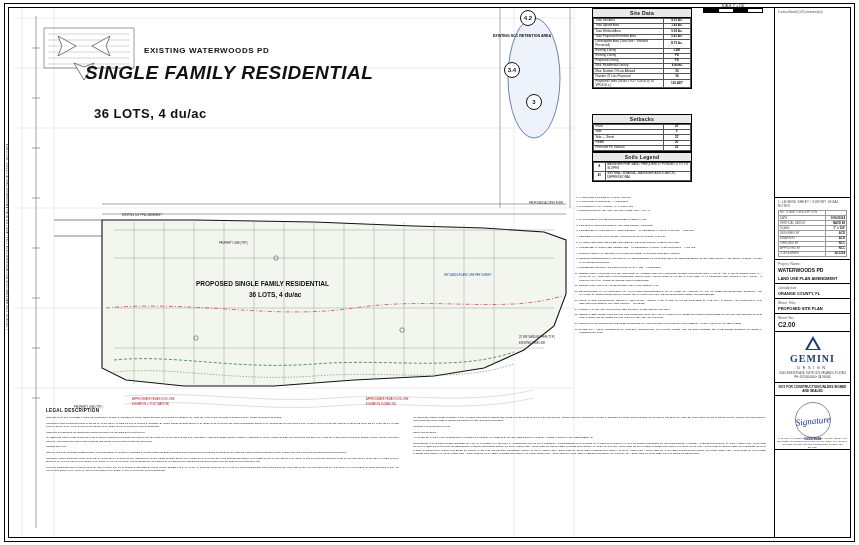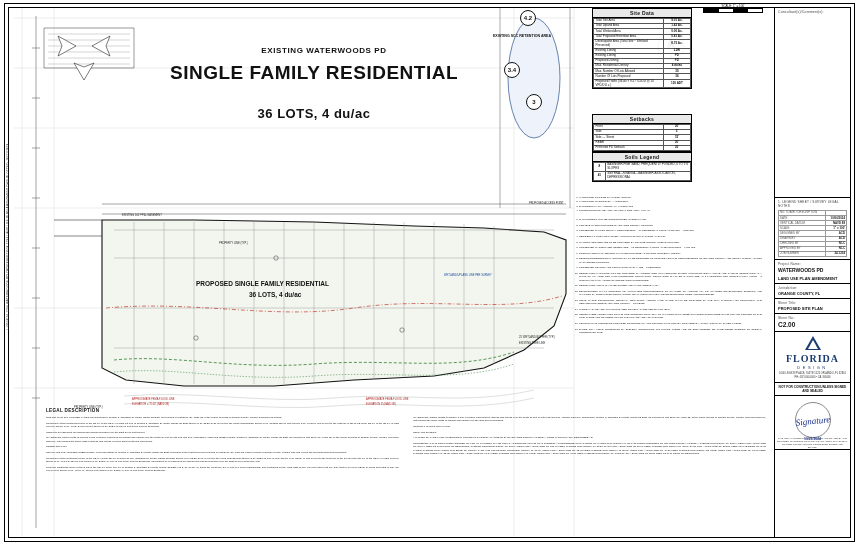--- a/index.html
+++ b/index.html
@@ -229,21 +229,21 @@
   
   .soil-row td { font-size: 2.9px; }
   .soil-key {
     width: 12%;
     text-align: center;
     font-weight: bold;
   }
   
   .plan-heading {
     position: absolute;
-    text-align: center;
+    text-align: left;
     font-weight: bold;
     color: #111;
     letter-spacing: .5px;
     white-space: nowrap;
   }
   .h-existing { font-size: 8px; letter-spacing: .6px; }
   .h-main { font-size: 19px; }
   .h-phase { font-size: 15px; }
   .h-lots  { font-size: 13px; }
   .plan-sub {
@@ -431,21 +431,21 @@
       <text class="lbl" x="60" y="400">PROPERTY LINE (TYP.)</text>
 
       <g fill="none" stroke="#333" stroke-width="0.5">
         <circle cx="262" cy="250" r="2.2"></circle>
         <circle cx="388" cy="322" r="2.2"></circle>
         <circle cx="182" cy="330" r="2.2"></circle>
       </g>
     </svg>
 
     <div class="plan-heading h-existing" style="left:130px; top:38px; width:360px;">EXISTING WATERWOODS PD</div>
-    <div class="plan-heading h-main" style="left:80px; top:54px; width:440px;">SINGLE FAMILY RESIDENTIAL</div>
+    <div class="plan-heading h-main" style="left:71px; top:54px; width:440px;font-style:italic;">SINGLE FAMILY RESIDENTIAL</div>
     <div class="plan-heading h-lots" style="left:80px; top:98px; width:440px;">36 LOTS, 4 du/ac</div>
 
     <div class="plan-sub" style="left:182px; top:272px;">PROPOSED SINGLE FAMILY RESIDENTIAL</div>
     <div class="plan-sub" style="left:235px; top:283px;">36 LOTS, 4 du/ac</div>
 
     <div class="ret-label" style="left:478px; top:26px; width:60px;">EXISTING
 SCC
 RETENTION
 AREA</div>
 
@@ -689,21 +689,21 @@
     <div class="tb-box">
       <div class="tb-label">Sheet No.:</div>
       <div class="tb-value big">C2.00</div>
     </div>
 
     <div class="tb-box logo-block">
       <div class="logo-mark">
         <div class="tri"></div>
           <div class="tri2"></div>
       </div>
-      <div class="logo-name">FLORIDA</div>
+      <div class="logo-name">GEMINI</div>
       <div class="logo-sub">DESIGN</div>
       <div class="logo-addr">1000 LEGION PLACE, SUITE 1525
 ORLANDO, FL 32801
 PH: 407.000.0000  •  CA #00000</div>
     </div>
 
     <div class="tb-box nofor">NOT FOR CONSTRUCTION
 UNLESS SIGNED AND SEALED</div>
 
     <div class="tb-box seal-box">

